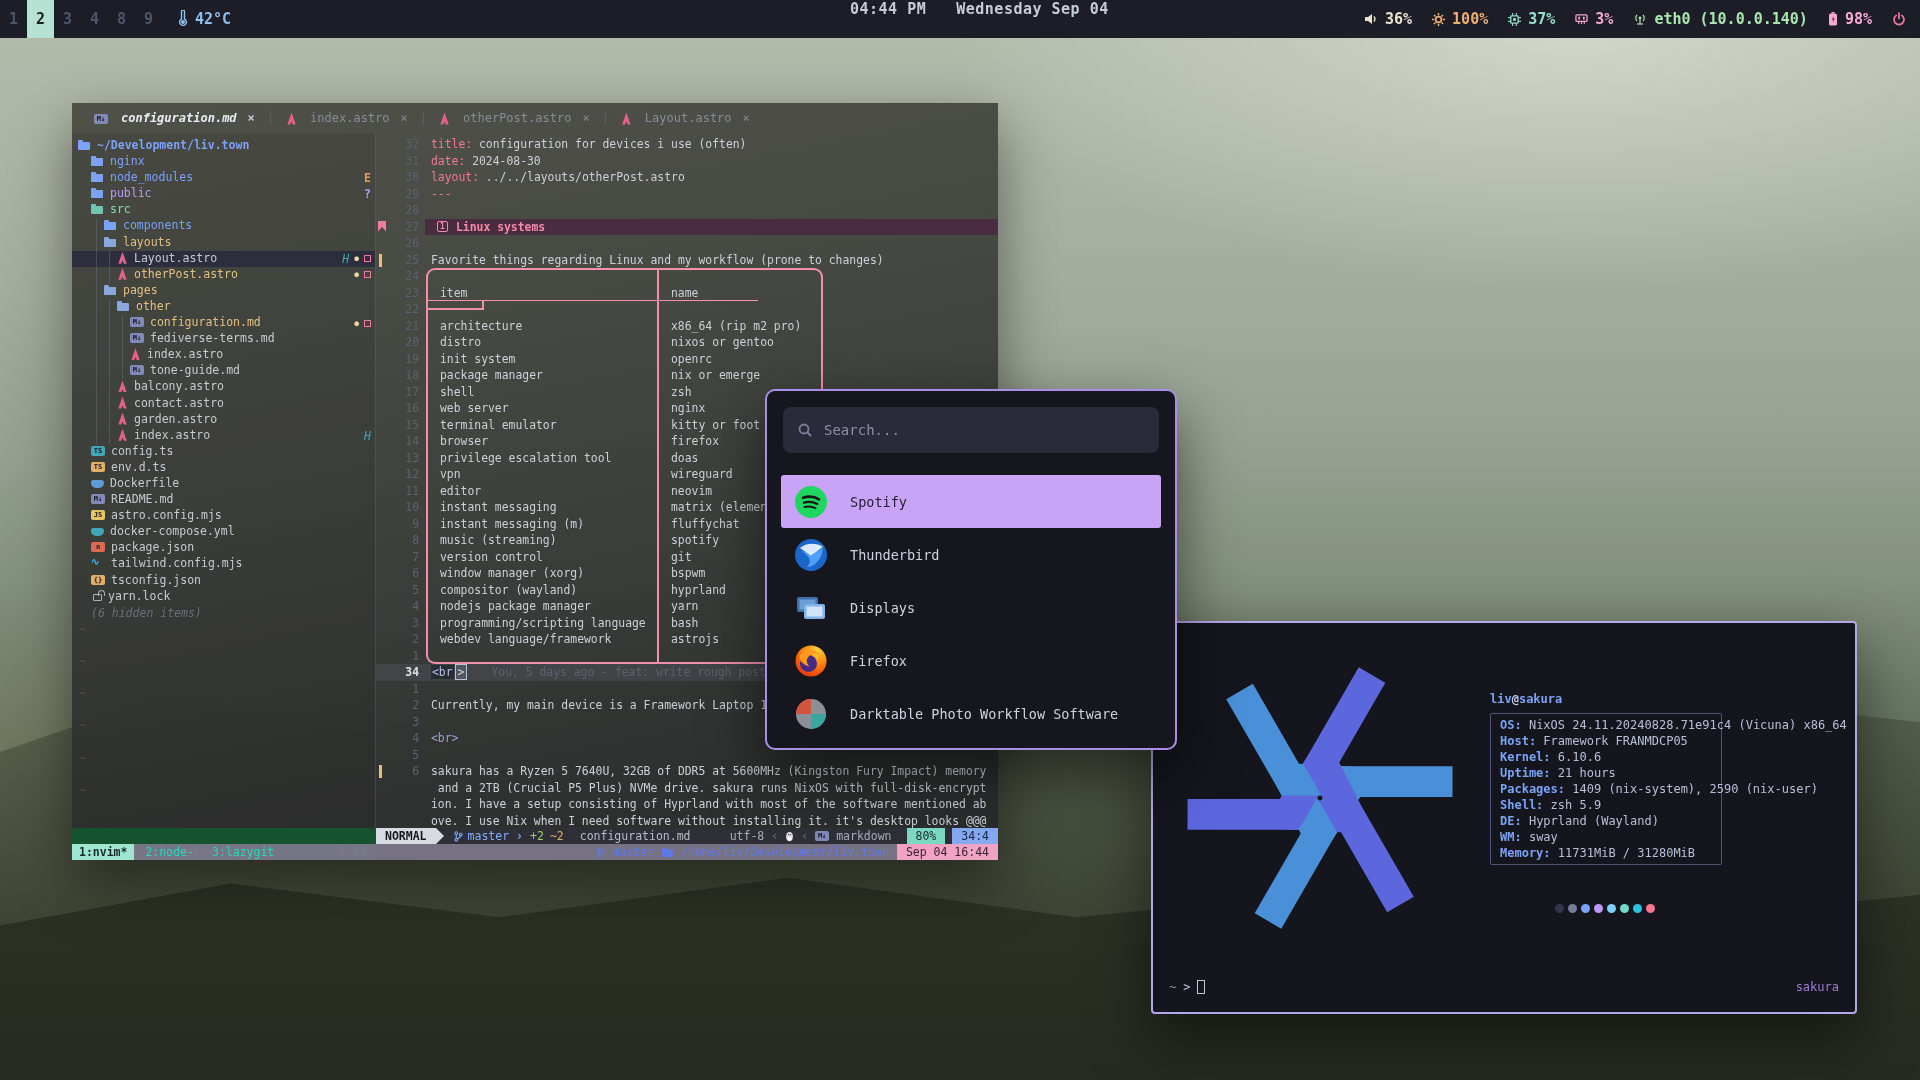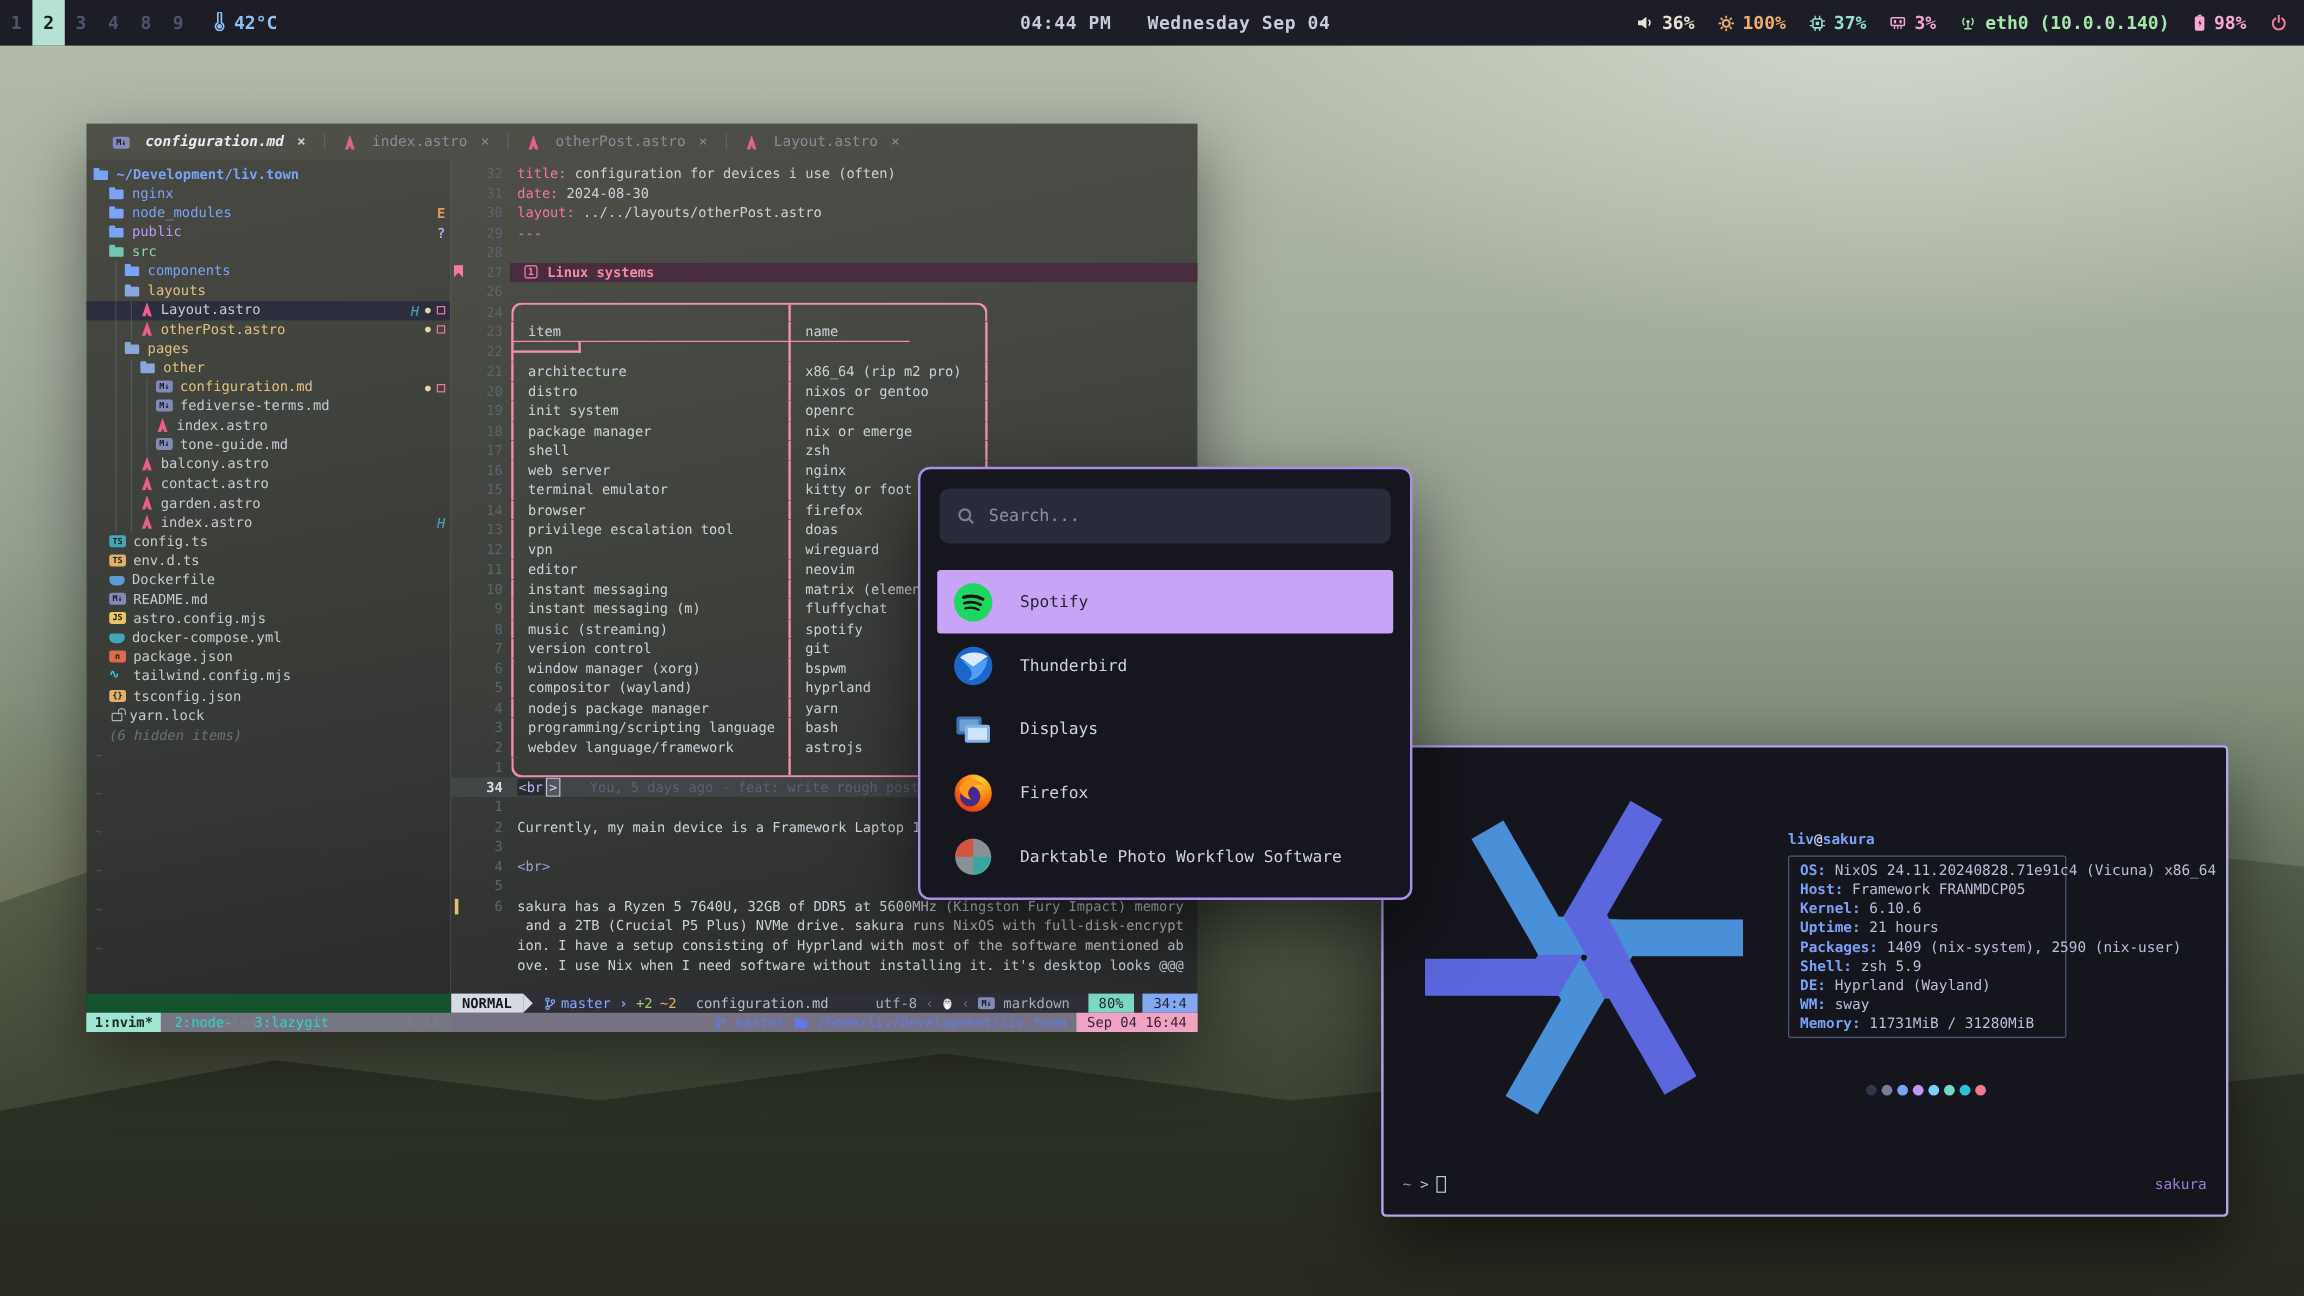--- a/index.html
+++ b/index.html
@@ -14,21 +14,21 @@
   .ridge1{position:absolute;left:0;right:0;bottom:0;height:46%;background:linear-gradient(180deg,rgba(86,97,76,.55),rgba(52,58,44,.9));
     clip-path:polygon(0 34%,9% 22%,19% 30%,31% 18%,44% 28%,58% 20%,72% 29%,86% 22%,100% 28%,100% 100%,0 100%)}
   .ridge2{position:absolute;left:0;right:0;bottom:0;height:26%;background:linear-gradient(180deg,rgba(46,51,38,.85),#262a20);
     clip-path:polygon(0 45%,12% 30%,26% 42%,41% 28%,56% 42%,71% 32%,86% 44%,100% 34%,100% 100%,0 100%)}
 
   
   .topbar{position:absolute;left:0;top:0;width:1920px;height:38px;background:#1c1d27;display:flex;align-items:center;z-index:10;font-size:15px}
   .ws{display:inline-flex;align-items:center;justify-content:center;width:27px;height:38px;color:#4d5669;font-weight:700}
   .ws.on{background:#b5e2d3;color:#17211f}
   .temp{display:flex;align-items:flex-start;gap:7px;color:#8fc0f0;margin-left:16px;font-weight:700}
-  .clock{position:absolute;left:850px;top:0;height:38px;display:flex;align-items:center;gap:30px;color:#c7ccda;font-weight:700;letter-spacing:.5px}
+  .clock{position:absolute;left:850px;top:0;height:38px;display:flex;gap:30px;color:#c7ccda;font-weight:700;letter-spacing:.5px}
   .mods{margin-left:auto;display:flex;align-items:center;gap:20px;padding-right:14px;font-weight:700}
   .mod{display:flex;align-items:center;gap:7px}
   .m-vol{color:#e9e1d2}.m-bri{color:#efae72}.m-cpu{color:#96e0cb}.m-mem{color:#f2a7d2}
   .m-net{color:#a8e6ad}.m-bat{color:#f9a8d4}.m-pow{color:#ef7b9d}
 
   
   .ed{position:absolute;left:72px;top:103px;width:926px;height:757px;z-index:3;display:flex;flex-direction:column;
       background:linear-gradient(168deg,rgba(76,78,70,.97) 0%,rgba(68,70,64,.97) 30%,rgba(56,58,55,.97) 60%,rgba(40,41,43,.98) 100%);
       box-shadow:0 22px 55px rgba(0,0,0,.45)}
   .tabs{height:30px;display:flex;align-items:center;padding-left:12px;flex:none;font-size:12px}
@@ -315,20 +315,21 @@
         <div class="tld">~</div>
       </div>
     <div class="buf">
         <div class="bline"><span class="sgn"></span><span class="gut">32</span><span class="cnt"><span class="k">title:</span><span class="v"> configuration for devices i use (often)</span></span></div>
         <div class="bline"><span class="sgn"></span><span class="gut">31</span><span class="cnt"><span class="k">date:</span><span class="v"> 2024-08-30</span></span></div>
         <div class="bline"><span class="sgn"></span><span class="gut">30</span><span class="cnt"><span class="k">layout:</span><span class="v"> ../../layouts/otherPost.astro</span></span></div>
         <div class="bline"><span class="sgn"></span><span class="gut">29</span><span class="cnt"><span class="k">---</span></span></div>
         <div class="bline"><span class="sgn"></span><span class="gut">28</span><span class="cnt"></span></div>
         <div class="bline"><span class="sgn b"></span><span class="gut">27</span><span class="cnt"><span class="hband"><span class="h1b">1</span><span>Linux systems</span></span></span></div>
         <div class="bline"><span class="sgn"></span><span class="gut">26</span><span class="cnt"></span></div>
+        <div class="bline"><span class="sgn y"></span><span class="gut">25</span><span class="cnt"><span class="txt">Favorite things regarding Linux and my workflow (prone to changes)</span></span></div>
         <div class="bline"><span class="sgn"></span><span class="gut">24</span><span class="cnt"><div class="tb tb-top"><span class="c1"></span><span class="c2"></span></div></span></div>
         <div class="bline"><span class="sgn"></span><span class="gut">23</span><span class="cnt"><div class="tb tb-head"><span class="c1">item</span><span class="c2">name</span></div></span></div>
         <div class="bline"><span class="sgn"></span><span class="gut">22</span><span class="cnt"><div class="tb tb-sep"><span class="c1"></span><span class="c2"></span><span class="art"></span></div></span></div>
         <div class="bline"><span class="sgn"></span><span class="gut">21</span><span class="cnt"><div class="tb "><span class="c1">architecture</span><span class="c2">x86_64 (rip m2 pro)</span></div></span></div>
         <div class="bline"><span class="sgn"></span><span class="gut">20</span><span class="cnt"><div class="tb "><span class="c1">distro</span><span class="c2">nixos or gentoo</span></div></span></div>
         <div class="bline"><span class="sgn"></span><span class="gut">19</span><span class="cnt"><div class="tb "><span class="c1">init system</span><span class="c2">openrc</span></div></span></div>
         <div class="bline"><span class="sgn"></span><span class="gut">18</span><span class="cnt"><div class="tb "><span class="c1">package manager</span><span class="c2">nix or emerge</span></div></span></div>
         <div class="bline"><span class="sgn"></span><span class="gut">17</span><span class="cnt"><div class="tb "><span class="c1">shell</span><span class="c2">zsh</span></div></span></div>
         <div class="bline"><span class="sgn"></span><span class="gut">16</span><span class="cnt"><div class="tb "><span class="c1">web server</span><span class="c2">nginx</span></div></span></div>
         <div class="bline"><span class="sgn"></span><span class="gut">15</span><span class="cnt"><div class="tb "><span class="c1">terminal emulator</span><span class="c2">kitty or foot</span></div></span></div>

